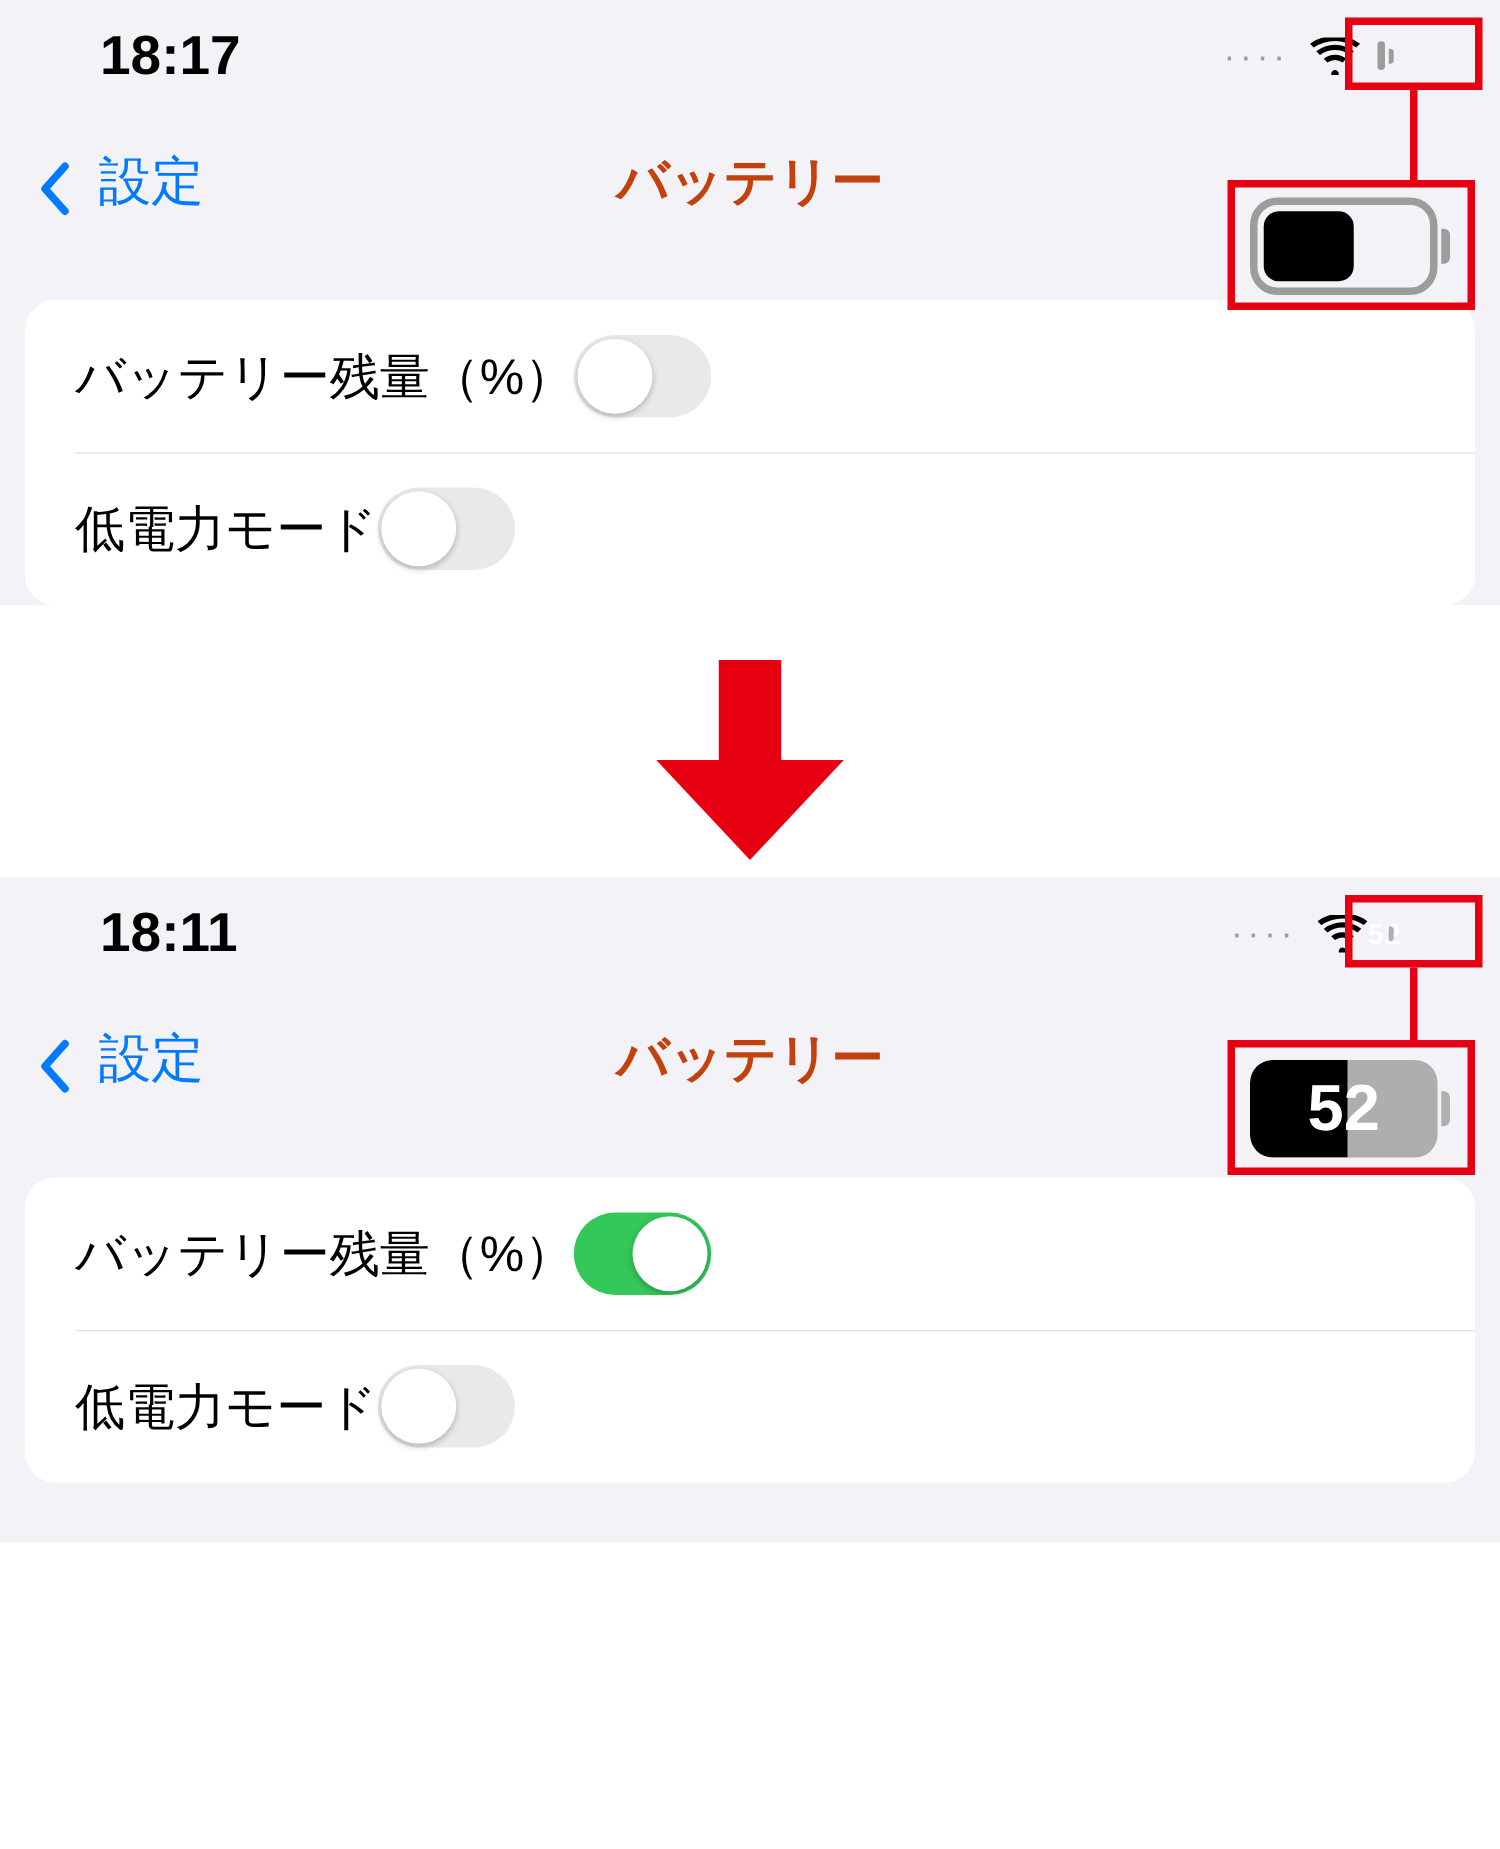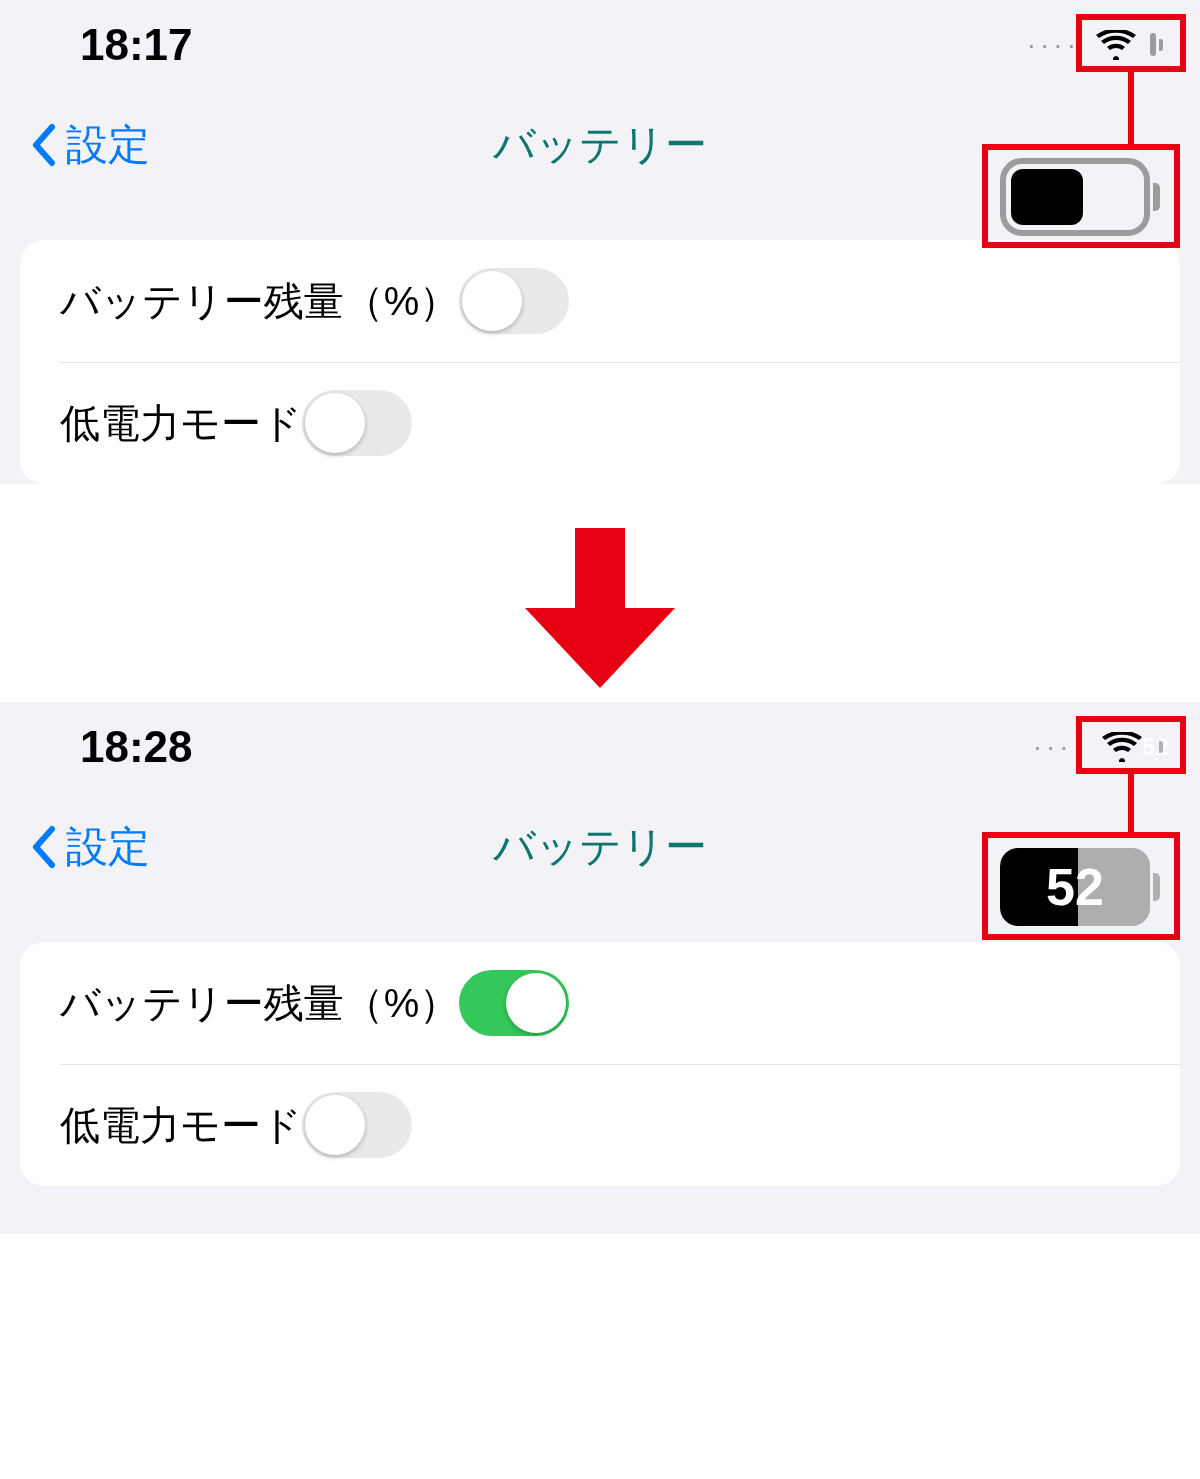--- a/index.html
+++ b/index.html
@@ -11,21 +11,21 @@
   .panel {
     width: 1200px;
     background: #f2f2f7;
     position: relative;
   }
   .status-bar {
     height: 90px;
     display: flex;
     align-items: center;
     justify-content: space-between;
-    padding: 0 44px 0 80px;
+    padding: 0 92px 0 80px;
   }
   .time {
     font-size: 44px;
     font-weight: 600;
     color: #000;
   }
   .status-right {
     display: flex;
     align-items: center;
     gap: 14px;
@@ -95,34 +95,34 @@
 
   .nav-row {
     height: 110px;
     display: flex;
     align-items: center;
     position: relative;
     padding: 0 30px;
   }
   .back-btn {
     display: flex;
-    align-items: center;
-    gap: 8px;
+    align-items: flex-end;
+    gap: 21px;
     color: #007aff;
     font-size: 42px;
     font-weight: 400;
   }
   .chevron-left svg { display: block; }
   .title {
     position: absolute;
     left: 50%;
     transform: translateX(-50%);
     font-size: 42px;
-    font-weight: 400;
-    color: #0f766e;
+    font-weight: 700;
+    color: #c2410c;
   }
 
   .settings-card {
     margin: 40px 20px 24px 20px;
     background: #fff;
     border-radius: 24px;
     overflow: hidden;
   }
   .row {
     display: flex;
@@ -324,21 +324,21 @@
   <span class="arrow-down">
     <svg width="150" height="160" viewBox="0 0 150 160">
       <path d="M50 0 H100 V80 H150 L75 160 L0 80 H50 Z" fill="#e70012"></path>
     </svg>
   </span>
 </div>
 
 <div class="panel panel2">
 
   <div class="status-bar">
-    <div class="time">18:28</div>
+    <div class="time">18:11</div>
     <div class="status-right">
       <span class="dots">····</span>
       <span class="wifi-icon">
         <svg width="40" height="30" viewBox="0 0 40 30">
           <path d="M20 26 a3 3 0 1 0 0.001 0 Z" fill="#000"></path>
           <path d="M11 17 a14 14 0 0 1 18 0 l-3 3 a10 10 0 0 0 -12 0 Z" fill="#000"></path>
           <path d="M5 11 a24 24 0 0 1 30 0 l-3 3 a20 20 0 0 0 -24 0 Z" fill="#000"></path>
           <path d="M0 5 a34 34 0 0 1 40 0 l-3 3 a30 30 0 0 0 -34 0 Z" fill="#000"></path>
         </svg>
       </span>

